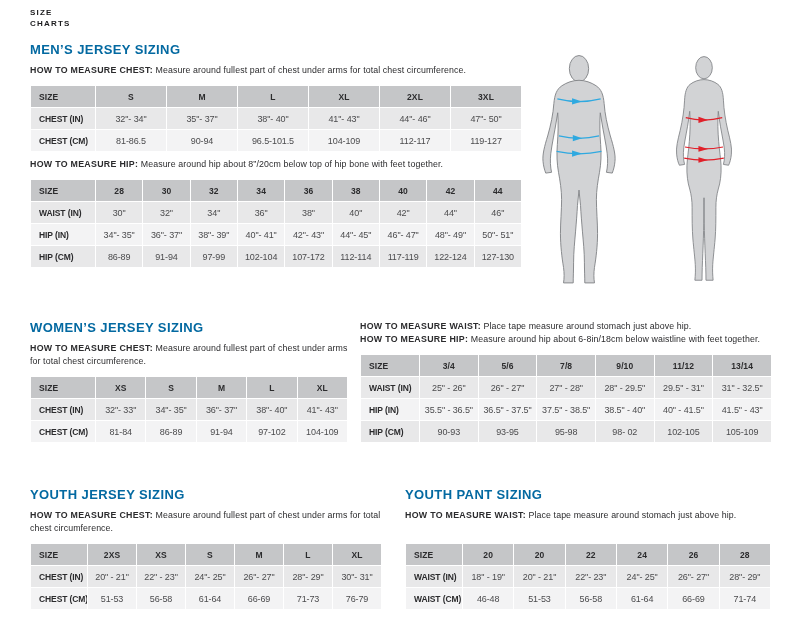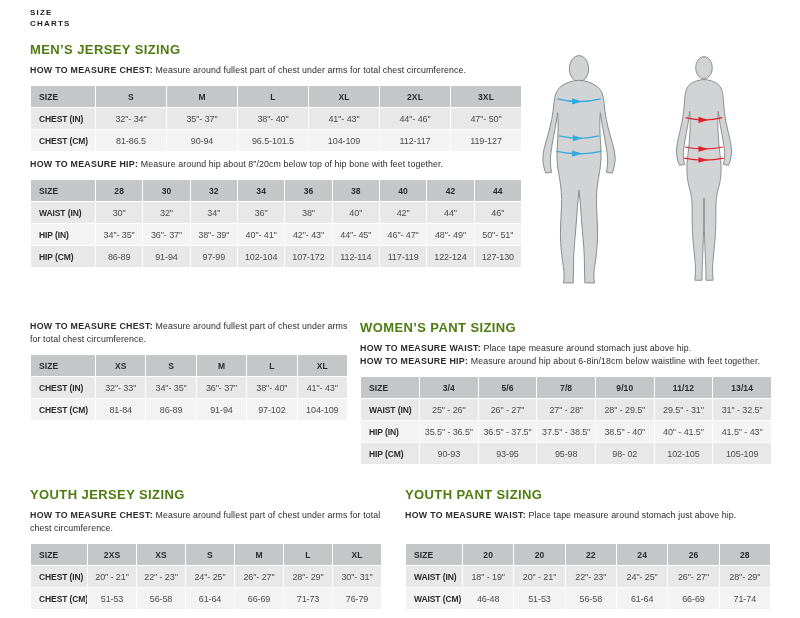--- a/index.html
+++ b/index.html
@@ -12,21 +12,21 @@
   .abs { position:absolute; }
 
   .brand {
     left:30px; top:8px;
     font-size:8px; font-weight:bold; letter-spacing:1.2px;
     line-height:1.35; color:#1c1c1e; white-space:pre-line;
   }
 
   .section h2 {
     font-size:13px; font-weight:bold; letter-spacing:.4px;
-    color:#4d7c0f; margin:0 0 7px 0;
+    color:#0369a1; margin:0 0 7px 0;
   }
   .howto { font-size:8.8px; line-height:13px; color:#2b2b2d; letter-spacing:.1px; }
   .howto .lbl { font-weight:bold; letter-spacing:.3px; }
   .howto.nw p { white-space:nowrap; }
   .howto.minh2 { min-height:26px; }
 
   table.sizetable {
     border-collapse:separate; border-spacing:1px;
     table-layout:fixed; background:#fff; margin-top:8px;
   }
@@ -164,20 +164,21 @@
           <td>112-114</td>
           <td>117-119</td>
           <td>122-124</td>
           <td>127-130</td>
         </tr>
       </tbody>
     </table>
 </div>
 
 <div class="abs section" id="sec-womens-jersey">
+  <h2>WOMEN’S JERSEY SIZING</h2>
   <div class="howto minh2">
     <p><span class="lbl">HOW TO MEASURE CHEST:</span> <span>Measure around fullest part of chest under arms for total chest circumference.</span></p>
   </div>
   <table class="sizetable" style="width:318px">
       <colgroup>
         <col style="width: 64px;">
       </colgroup>
       <thead>
         <tr>
           <th>SIZE</th>
@@ -203,21 +204,20 @@
           <td>86-89</td>
           <td>91-94</td>
           <td>97-102</td>
           <td>104-109</td>
         </tr>
       </tbody>
     </table>
 </div>
 
 <div class="abs section" id="sec-womens-pant">
-  <h2>WOMEN’S PANT SIZING</h2>
   <div class="howto nw minh2">
     <p><span class="lbl">HOW TO MEASURE WAIST:</span> <span>Place tape measure around stomach just above hip.</span></p>
     <p><span class="lbl">HOW TO MEASURE HIP:</span> <span>Measure around hip about 6-8in/18cm below waistline with feet together.</span></p>
   </div>
   <table class="sizetable" style="width:412px">
       <colgroup>
         <col style="width: 58px;">
       </colgroup>
       <thead>
         <tr>

